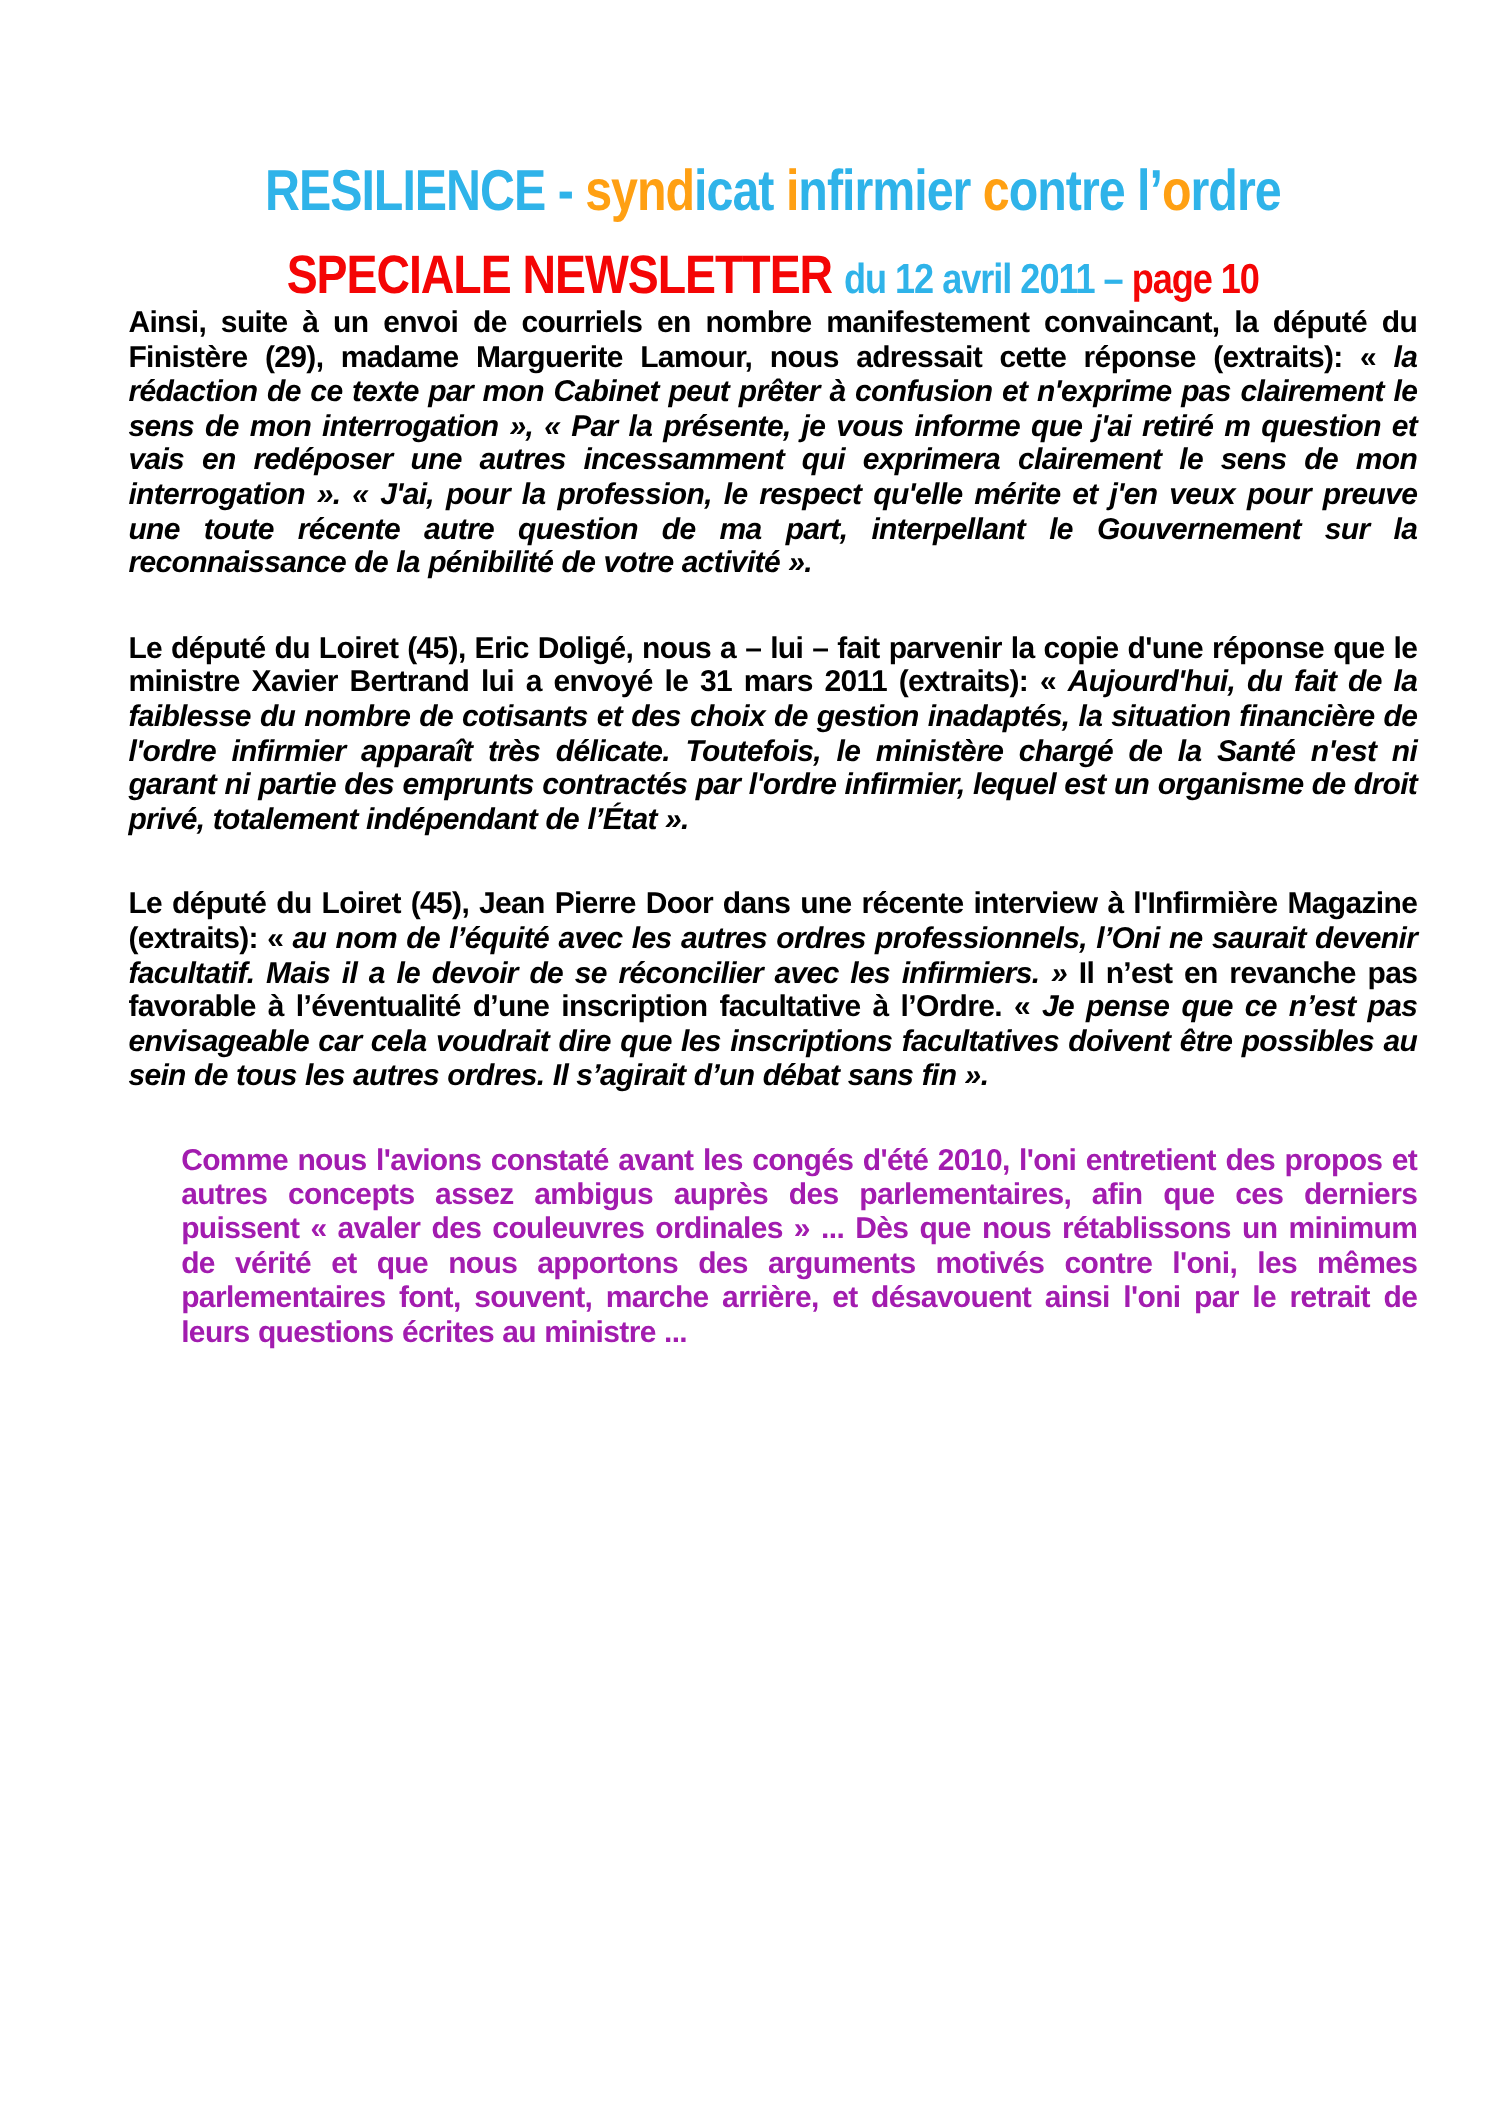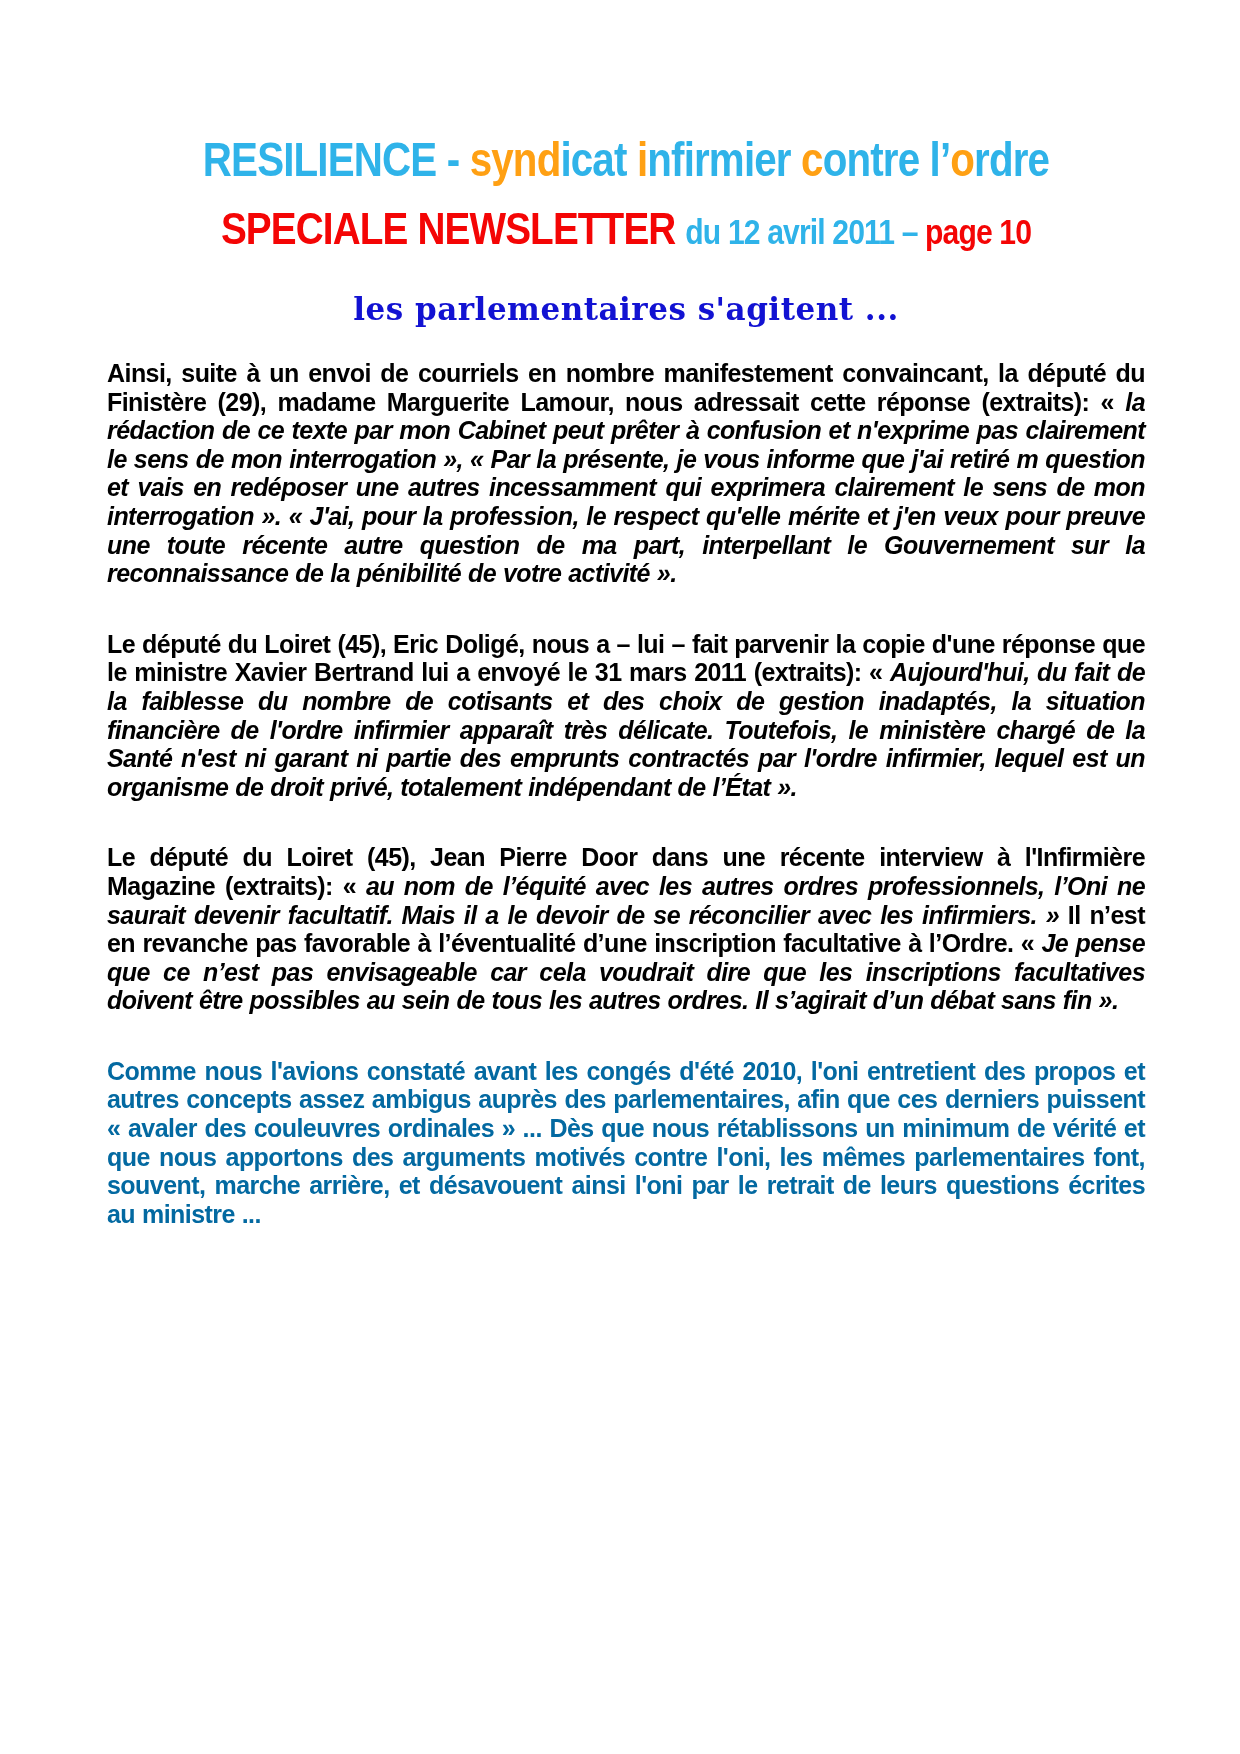--- a/index.html
+++ b/index.html
@@ -1,18 +1,18 @@
 <!DOCTYPE html>
 <html><head>
 <meta charset="utf-8">
 <style>
   html,body { margin:0; padding:0; background:#ffffff; }
   .page {
     width:1240px; height:1754px; box-sizing:border-box;
-    padding:132px 95px 0 107px; overflow:hidden;
+    padding:132px 59px 0 107px; overflow:hidden;
     background:#ffffff;
     font-family:"Liberation Sans", sans-serif;
   }
   .title-line1 {
     margin:0; text-align:center; white-space:nowrap;
     font-size:48px; font-weight:bold; letter-spacing:-1px;
     transform:scaleX(0.84); transform-origin:50% 50%;
   }
   .title-line2 {
     margin:16px 0 0 0; text-align:center; white-space:nowrap;
@@ -28,37 +28,36 @@
     color:#1212d2;
   }
   .body-text { color:#000; }
   .para {
     font-size:25px; line-height:28.6px; text-align:justify;
     letter-spacing:-0.55px; word-spacing:0.5px;
     margin:0 0 42px 0; font-weight:bold; color:#000;
   }
   .para .b { font-weight:bold; font-style:normal; }
   .para .i { font-weight:bold; font-style:italic; }
-  .blue-para { color:#0369a1; }
+  .blue-para { color:#a21caf;margin-left:44px; }
   .footer { text-align:center; margin-top:54px; }
   .footer a {
     font-size:26px; font-weight:bold; color:#00007e;
     letter-spacing:-0.5px; text-decoration:underline; cursor:pointer;
   }
 </style>
 </head>
 <body>
 
 <div class="page">
 
   <h1 class="title-line1"><span style="color: rgb(47, 179, 233);">RESILIENCE - </span><span style="color: rgb(255, 160, 19);">synd</span><span style="color: rgb(47, 179, 233);">icat </span><span style="color: rgb(255, 160, 19);">i</span><span style="color: rgb(47, 179, 233);">nfirmier </span><span style="color: rgb(255, 160, 19);">c</span><span style="color: rgb(47, 179, 233);">ontre l’</span><span style="color: rgb(255, 160, 19);">o</span><span style="color: rgb(47, 179, 233);">rdre</span></h1>
 
   <h2 class="title-line2"><span class="sub-big" style="color: rgb(244, 5, 5);">SPECIALE NEWSLETTER </span><span class="sub-small" style="color: rgb(47, 179, 233);">du 12 avril 2011 – </span><span class="sub-small" style="color: rgb(244, 5, 5);">page 10</span></h2>
 
-  <h3 class="section-heading">les parlementaires s'agitent ...</h3>
 
   <div class="body-text">
       <div class="para"><span class="b">Ainsi, suite à un envoi de courriels en nombre manifestement convaincant, la député du Finistère (29), madame Marguerite Lamour, nous adressait cette réponse (extraits): « </span><span class="i">la rédaction de ce texte par mon Cabinet peut prêter à confusion et n'exprime pas clairement le sens de mon interrogation », « Par la présente, je vous informe que j'ai retiré m question et vais en redéposer une autres incessamment qui exprimera clairement le sens de mon interrogation ». « J'ai, pour la profession, le respect qu'elle mérite et j'en veux pour preuve une toute récente autre question de ma part, interpellant le Gouvernement sur la reconnaissance de la pénibilité de votre activité ».</span></div>
       <div class="para"><span class="b">Le député du Loiret (45), Eric Doligé, nous a – lui – fait parvenir la copie d'une réponse que le ministre Xavier Bertrand lui a envoyé le 31 mars 2011 (extraits): « </span><span class="i">Aujourd'hui, du fait de la faiblesse du nombre de cotisants et des choix de gestion inadaptés, la situation financière de l'ordre infirmier apparaît très délicate. Toutefois, le ministère chargé de la Santé n'est ni garant ni partie des emprunts contractés par l'ordre infirmier, lequel est un organisme de droit privé, totalement indépendant de l’État ».</span></div>
       <div class="para"><span class="b">Le député du Loiret (45), Jean Pierre Door dans une récente interview à l'Infirmière Magazine (extraits): « </span><span class="i">au nom de l’équité avec les autres ordres professionnels, l’Oni ne saurait devenir facultatif. Mais il a le devoir de se réconcilier avec les infirmiers. » </span><span class="b"> Il n’est en revanche pas favorable à l’éventualité d’une inscription facultative à l’Ordre. « </span><span class="i">Je pense que ce n’est pas envisageable car cela voudrait dire que les inscriptions facultatives doivent être possibles au sein de tous les autres ordres. Il s’agirait d’un débat sans fin ».</span></div>
       <div class="para blue-para"><span class="b">Comme nous l'avions constaté avant les congés d'été 2010, l'oni entretient des propos et autres concepts assez ambigus auprès des parlementaires, afin que ces derniers puissent « avaler des couleuvres ordinales » ... Dès que nous rétablissons un minimum de vérité et que nous apportons des arguments motivés contre l'oni, les mêmes parlementaires font, souvent, marche arrière, et désavouent ainsi l'oni par le retrait de leurs questions écrites au ministre ...</span></div>
     </div>
 
 
 </div>

